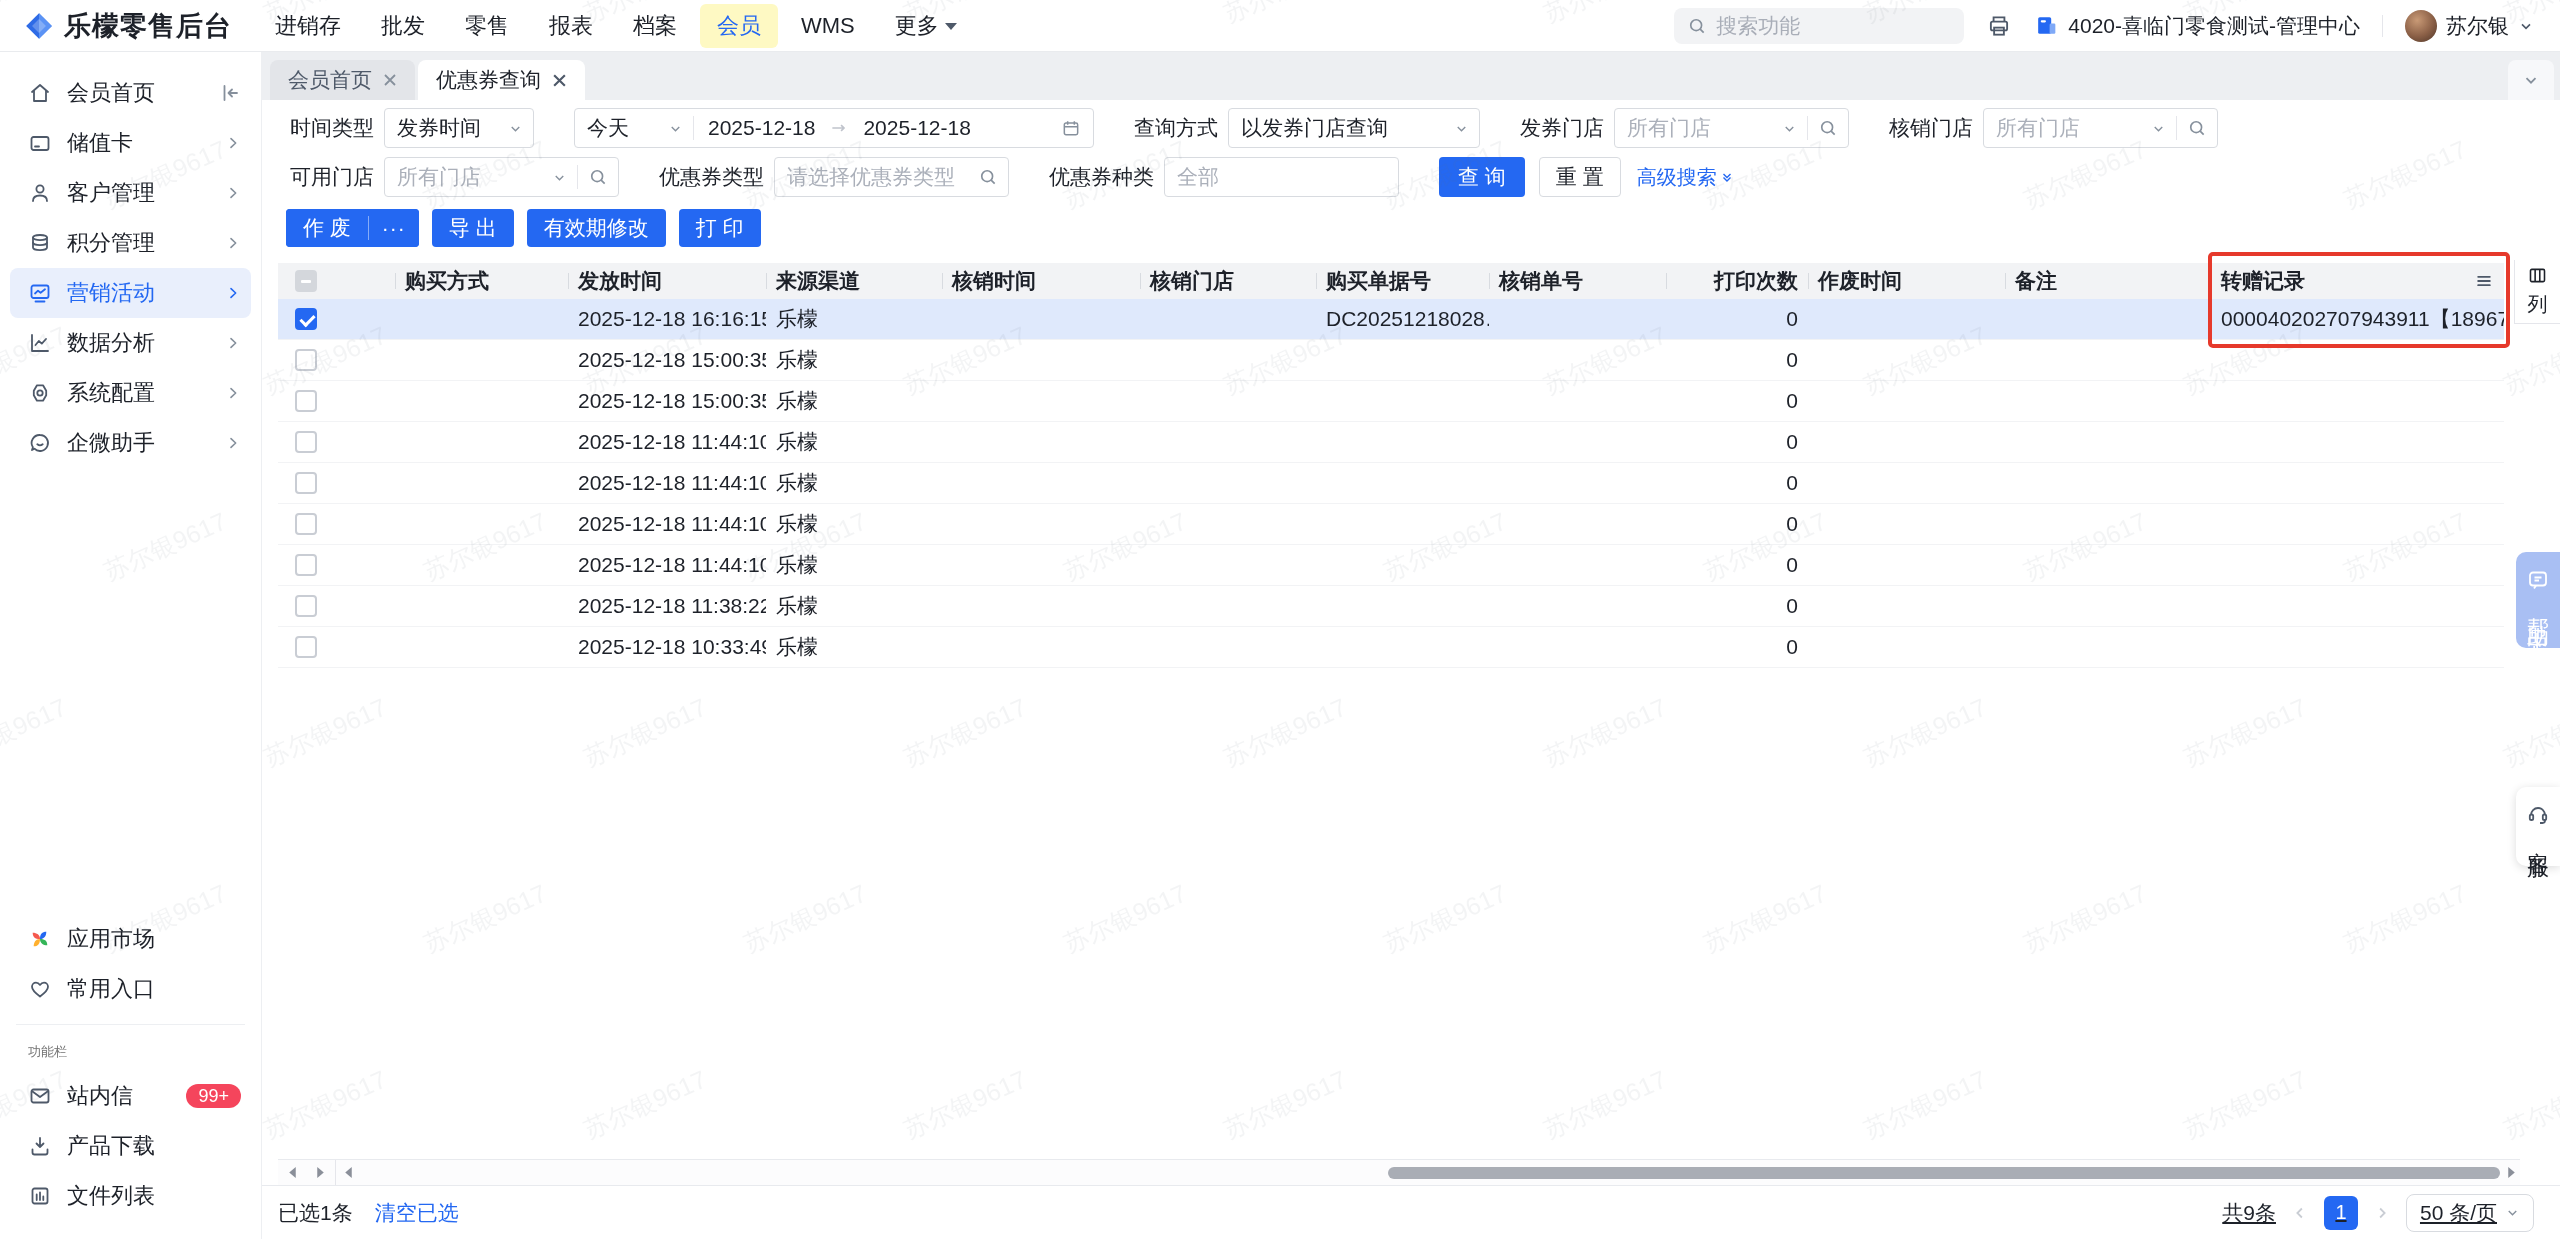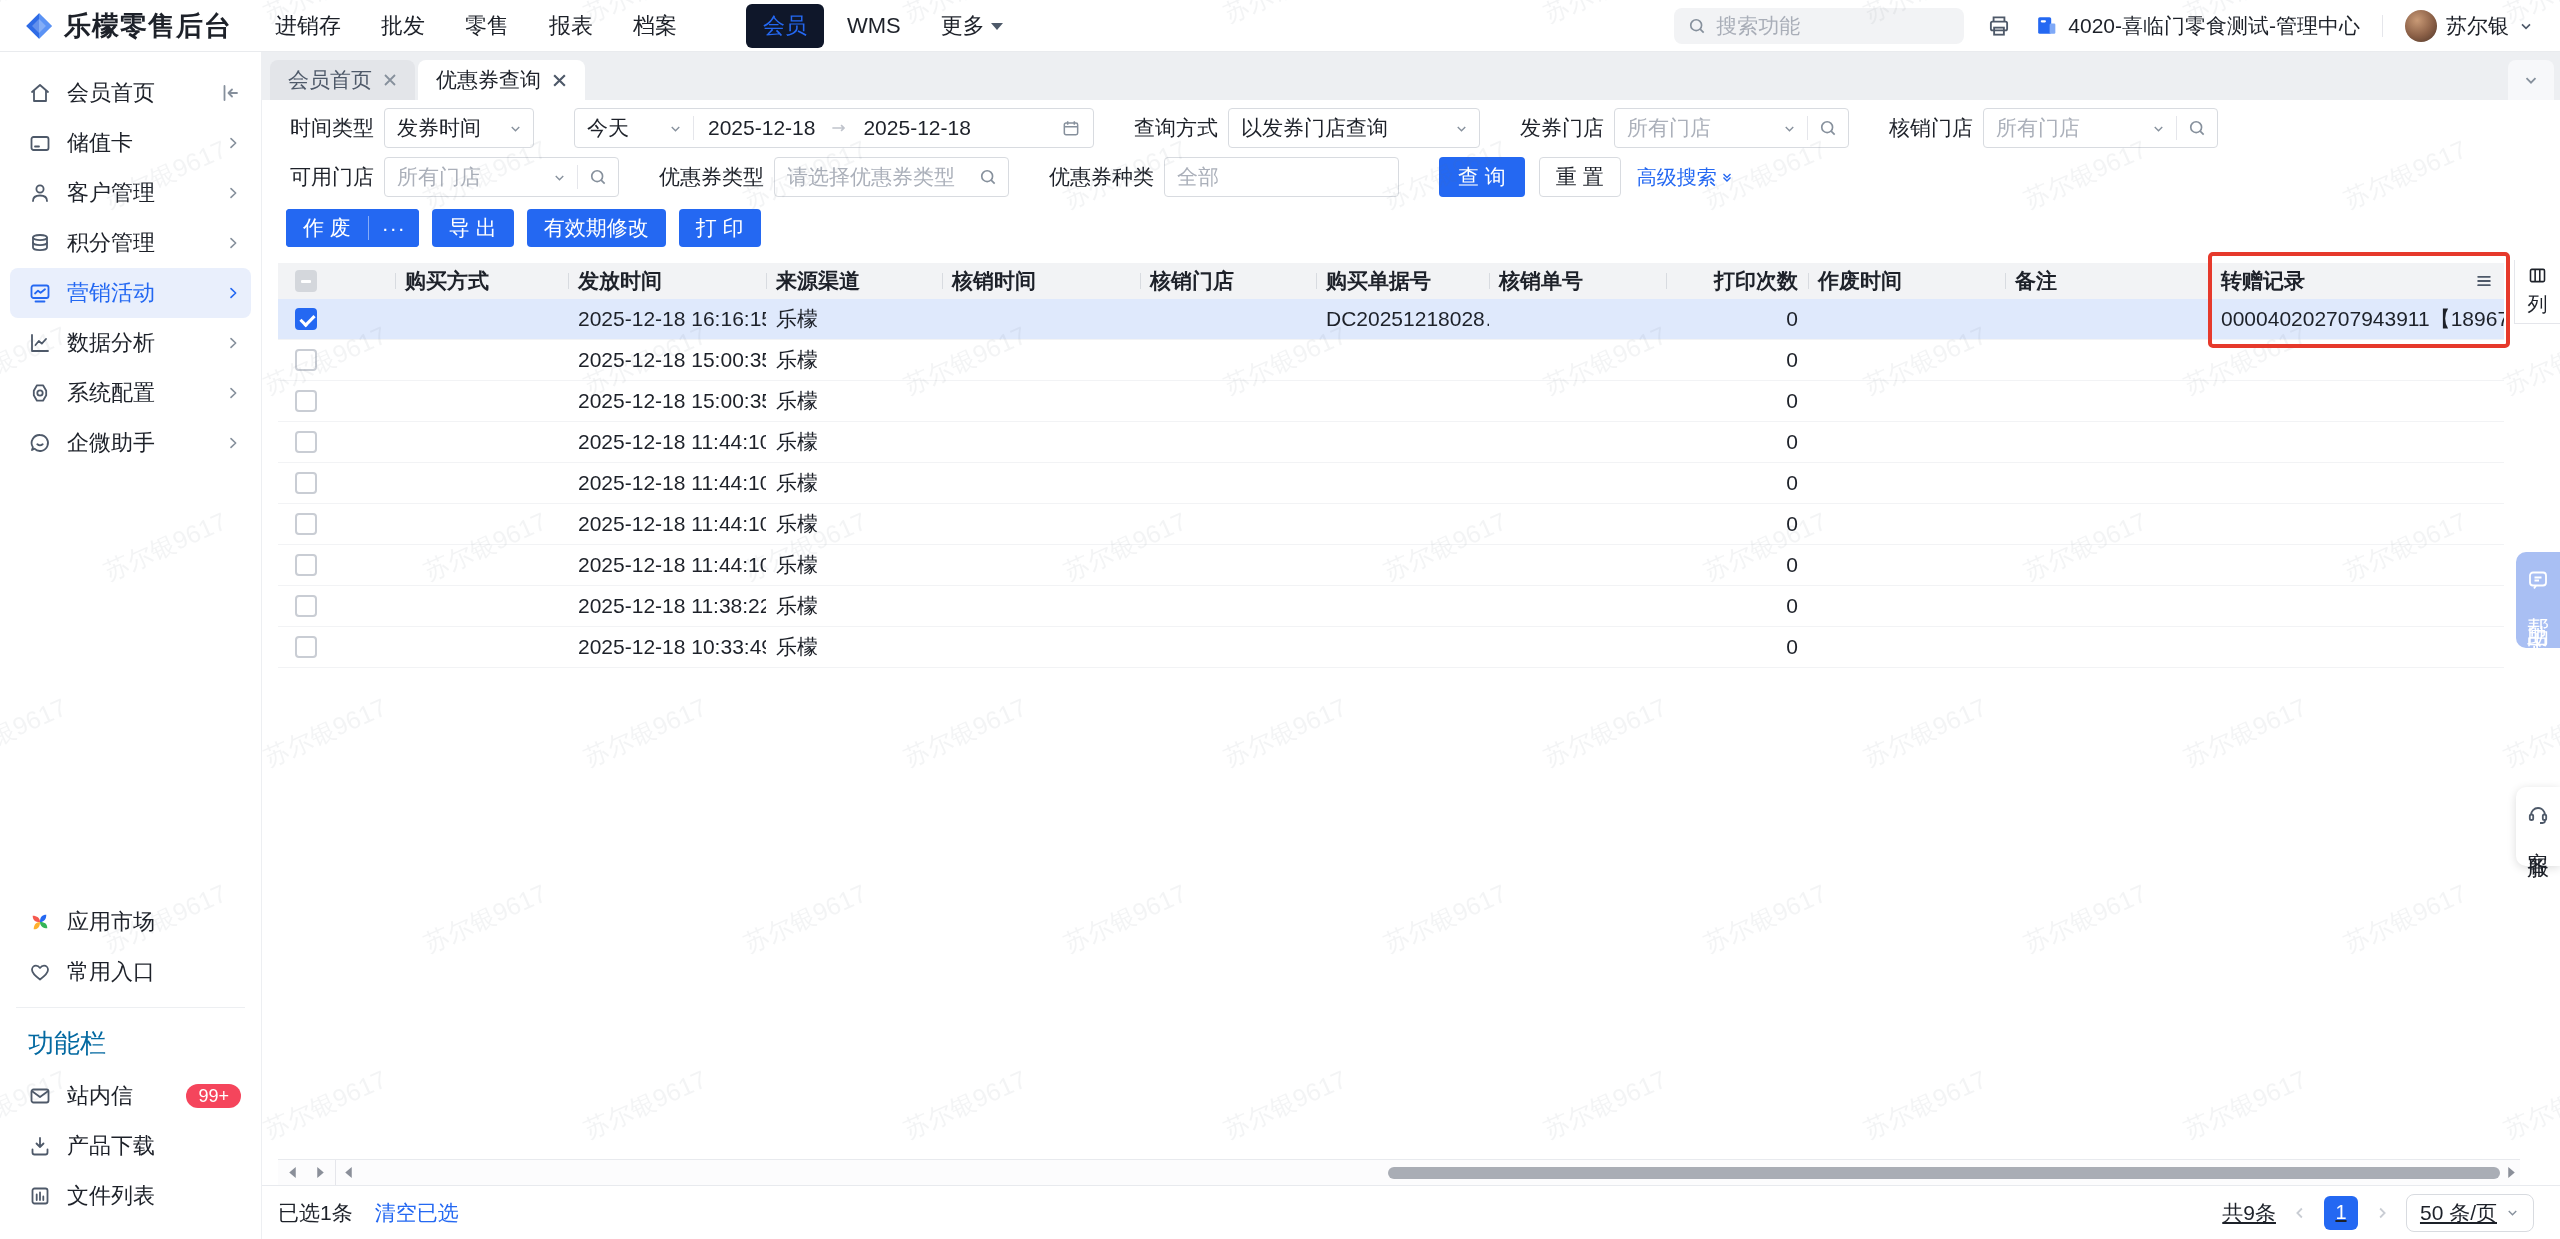--- a/index.html
+++ b/index.html
@@ -5,21 +5,21 @@
   * { box-sizing: border-box; margin: 0; padding: 0; }
   html,body { width:2560px; height:1239px; }
   body { font-family: "Liberation Sans", "DejaVu Sans", sans-serif; color:#1D2129; background:#fff; overflow:hidden; }
   .page { position:relative; width:2560px; height:1239px; overflow:hidden; }
 
   
   .topnav { height:52px; background:#fff; border-bottom:1px solid #E9EBEE; display:flex; align-items:center; padding:0 26px 0 24px; position:relative; z-index:10; }
   .logo { display:flex; align-items:center; gap:10px; font-size:27px; font-weight:bold; color:#1D2129; letter-spacing:1px; }
   .top-menu { display:flex; align-items:center; margin-left:26px; gap:6px; }
   .nav-item { font-size:22px; color:#1D2129; padding:7px 17px; border-radius:6px; display:flex; align-items:center; gap:6px; cursor:pointer; white-space:nowrap; }
-  .nav-item.active { color:#2468F2; background:#0f172a;margin-left:46px; }
+  .nav-item.active { color:#2468F2; background:#fef9c3; }
   .tri-down { width:0; height:0; border-left:6px solid transparent; border-right:6px solid transparent; border-top:7px solid #4E5969; margin-top:2px; }
   .top-right { margin-left:auto; display:flex; align-items:center; gap:22px; }
   .search-box { width:290px; height:36px; background:#F2F3F5; border-radius:8px; display:flex; align-items:center; gap:9px; padding:0 13px; }
   .search-box input { border:none; outline:none; background:transparent; font-size:21px; width:100%; font-family:inherit; color:#1D2129; }
   .search-box input::placeholder { color:#A9AEB8; }
   .org { display:flex; align-items:center; gap:9px; font-size:21px; }
   .vdiv { width:1px; height:22px; background:#E5E6EB; }
   .user { display:flex; align-items:center; gap:9px; font-size:21px; }
   .avatar { width:32px; height:32px; border-radius:50%; background:radial-gradient(circle at 38% 32%, #c99a76 0%, #8a5f46 55%, #4a3326 100%); }
 
@@ -28,21 +28,21 @@
   
   .sidebar { width:262px; background:#fff; border-right:1px solid #EDEFF2; padding:16px 0 18px; display:flex; flex-direction:column; flex:none; }
   .side-item { height:50px; display:flex; align-items:center; gap:15px; padding:0 20px 0 28px; font-size:22px; cursor:pointer; color:#1D2129; }
   .side-item .lbl { flex:1; }
   .side-item .ic { color:#4E5969; }
   .side-item .chev { color:#86909C; }
   .side-item.active { margin:0 10px; padding:0 10px 0 18px; border-radius:8px; background:#E9EFFC; color:#2468F2; }
   .side-item.active .ic, .side-item.active .chev { color:#2468F2; }
   .side-bottom { margin-top:auto; }
   .side-divider { height:1px; background:#EDEFF2; margin:10px 16px; }
-  .side-section { font-size:26px; color:#0369a1; padding:8px 0 10px 28px; }
+  .side-section { font-size:13px; color:#737373; padding:8px 0 10px 28px; }
   .badge { background:#F5455C; color:#fff; font-size:18px; border-radius:999px; padding:3px 12px; line-height:1; }
 
   
   .main { flex:1; position:relative; background:#EDEFF2; display:flex; flex-direction:column; min-width:0; }
   .tabbar { height:48px; display:flex; align-items:flex-end; padding-left:8px; position:relative; flex:none; }
   .tab { height:40px; display:flex; align-items:center; gap:11px; padding:0 18px; border-radius:8px 8px 0 0; font-size:21px; cursor:pointer; }
   .tab.inactive { background:#E3E5E9; color:#4E5969; margin-right:3px; }
   .tab.active { background:#fff; color:#1D2129; }
   .tab-close { display:flex; color:#86909C; }
   .tab.active .tab-close { color:#4E5969; }

